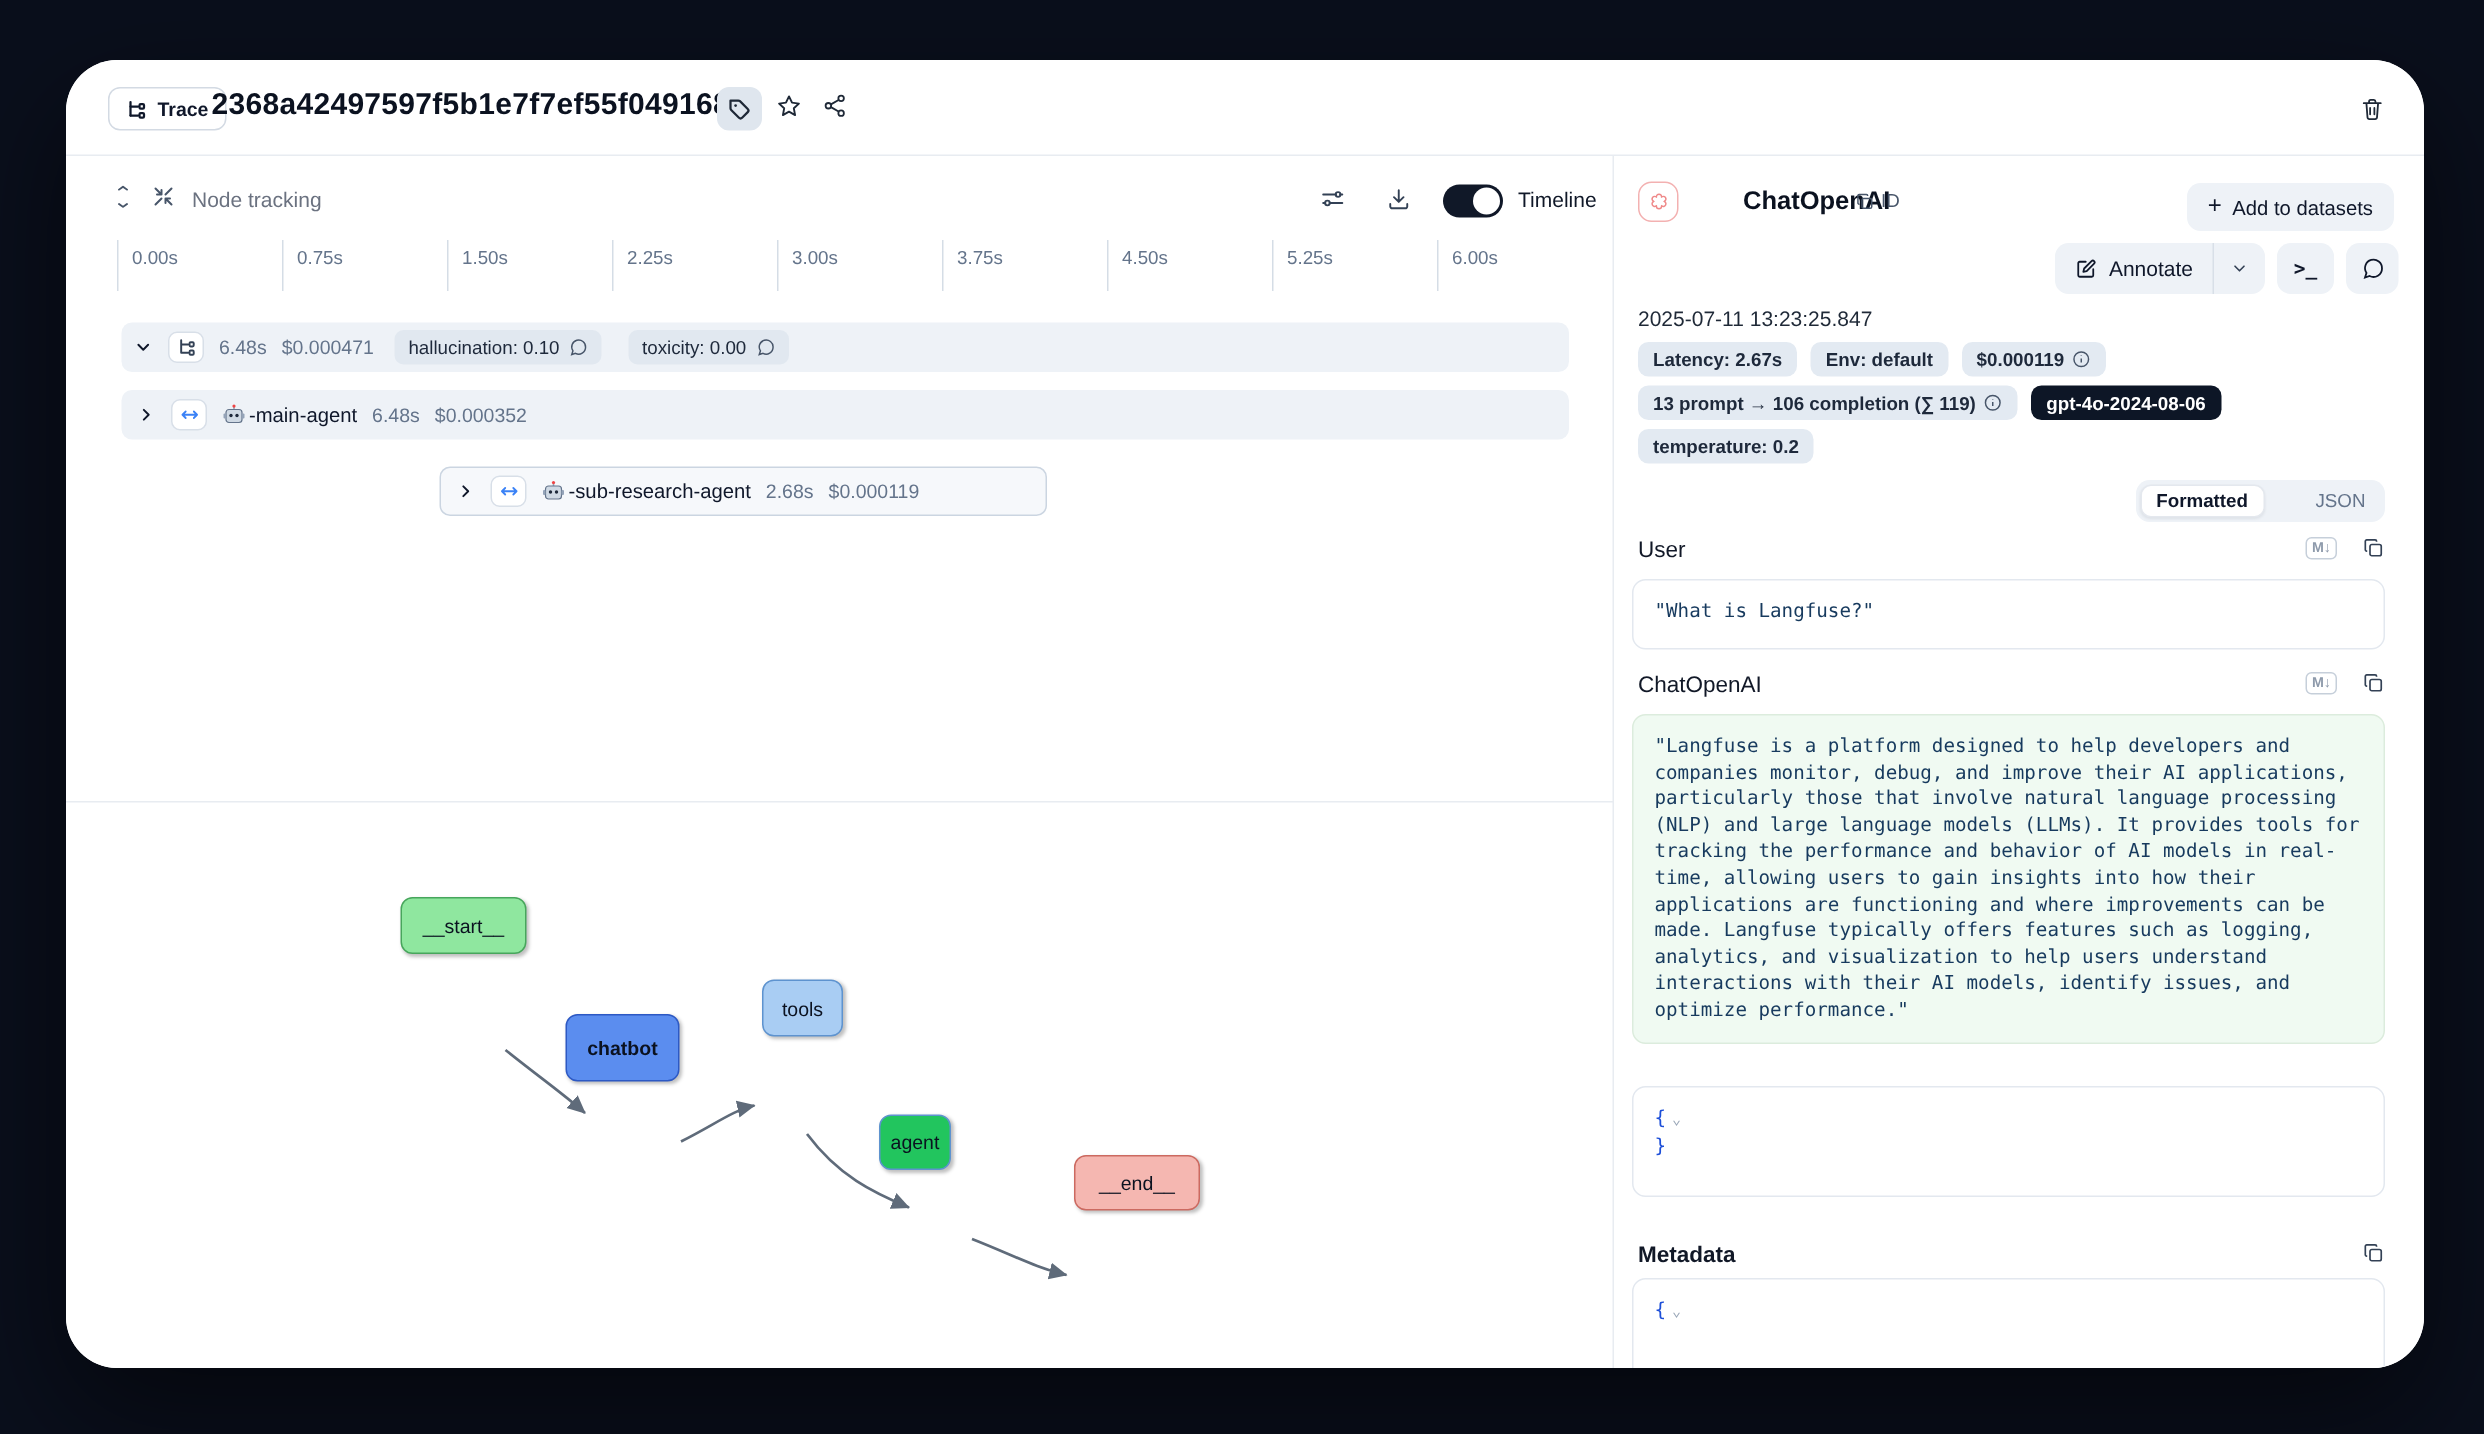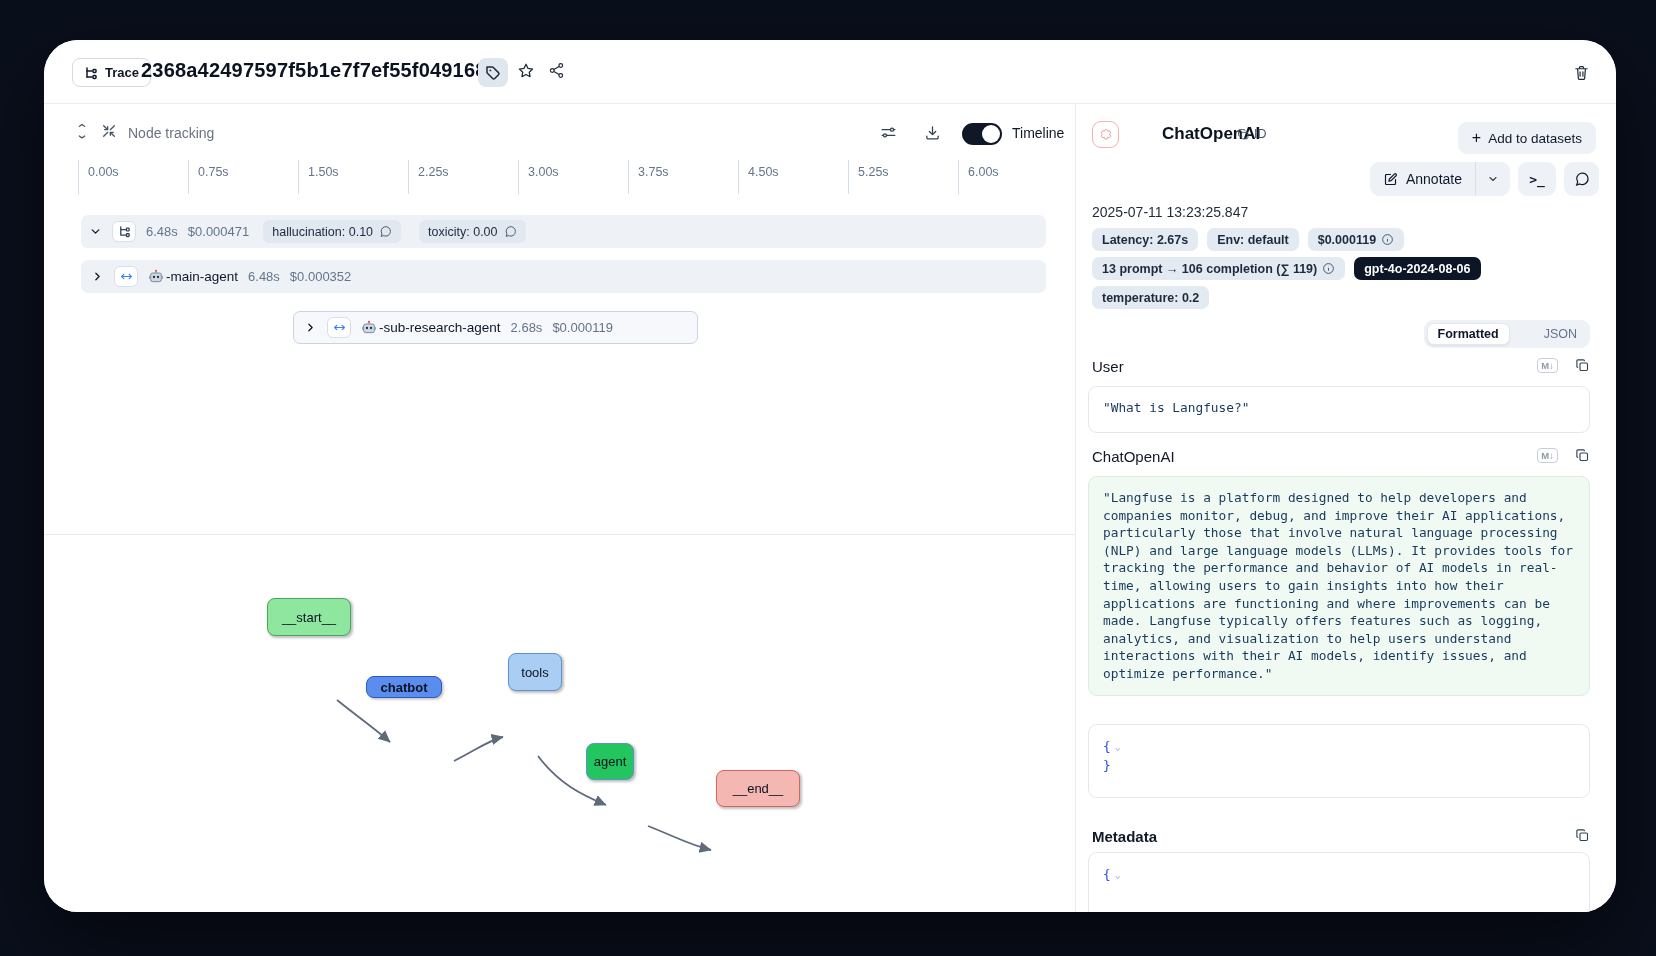--- a/index.html
+++ b/index.html
@@ -264,21 +264,21 @@
       </defs>
       <path d="M293 166 C318 186 330 194 346 208" fill="none" stroke="#5f6b7a" stroke-width="1.8" marker-end="url(#arrow)"></path>
       <path d="M410 227 C432 216 445 206 459 203" fill="none" stroke="#5f6b7a" stroke-width="1.8" marker-end="url(#arrow)"></path>
       <path d="M494 222 C515 250 538 261 562 271" fill="none" stroke="#5f6b7a" stroke-width="1.8" marker-end="url(#arrow)"></path>
       <path d="M604 292 C632 303 646 311 667 316" fill="none" stroke="#5f6b7a" stroke-width="1.8" marker-end="url(#arrow)"></path>
     </svg>
 
     <div class="gnode" style="left:223px; top:494px; width:84px; height:38px; background:#8fe79f; border-color:#47a65c;">
       <span>__start__</span>
     </div>
-    <div class="gnode" style="left:322px; top:572px; width:76px; height:22px; background:#5b8def; border-color:#2d59c4; font-weight:700;">
+    <div class="gnode" style="left:333px; top:572px; width:76px; height:45px; background:#5b8def; border-color:#2d59c4; font-weight:700;">
       <span>chatbot</span>
     </div>
     <div class="gnode" style="left:464px; top:549px; width:54px; height:38px; background:#a9cdf3; border-color:#5e93cf;">
       <span>tools</span>
     </div>
     <div class="gnode" style="left:542px; top:639px; width:48px; height:37px; background:#22c55e; border-color:#5e93cf;">
       <span>agent</span>
     </div>
     <div class="gnode" style="left:672px; top:666px; width:84px; height:37px; background:#f5b7b1; border-color:#cc6a61;">
       <span>__end__</span>

